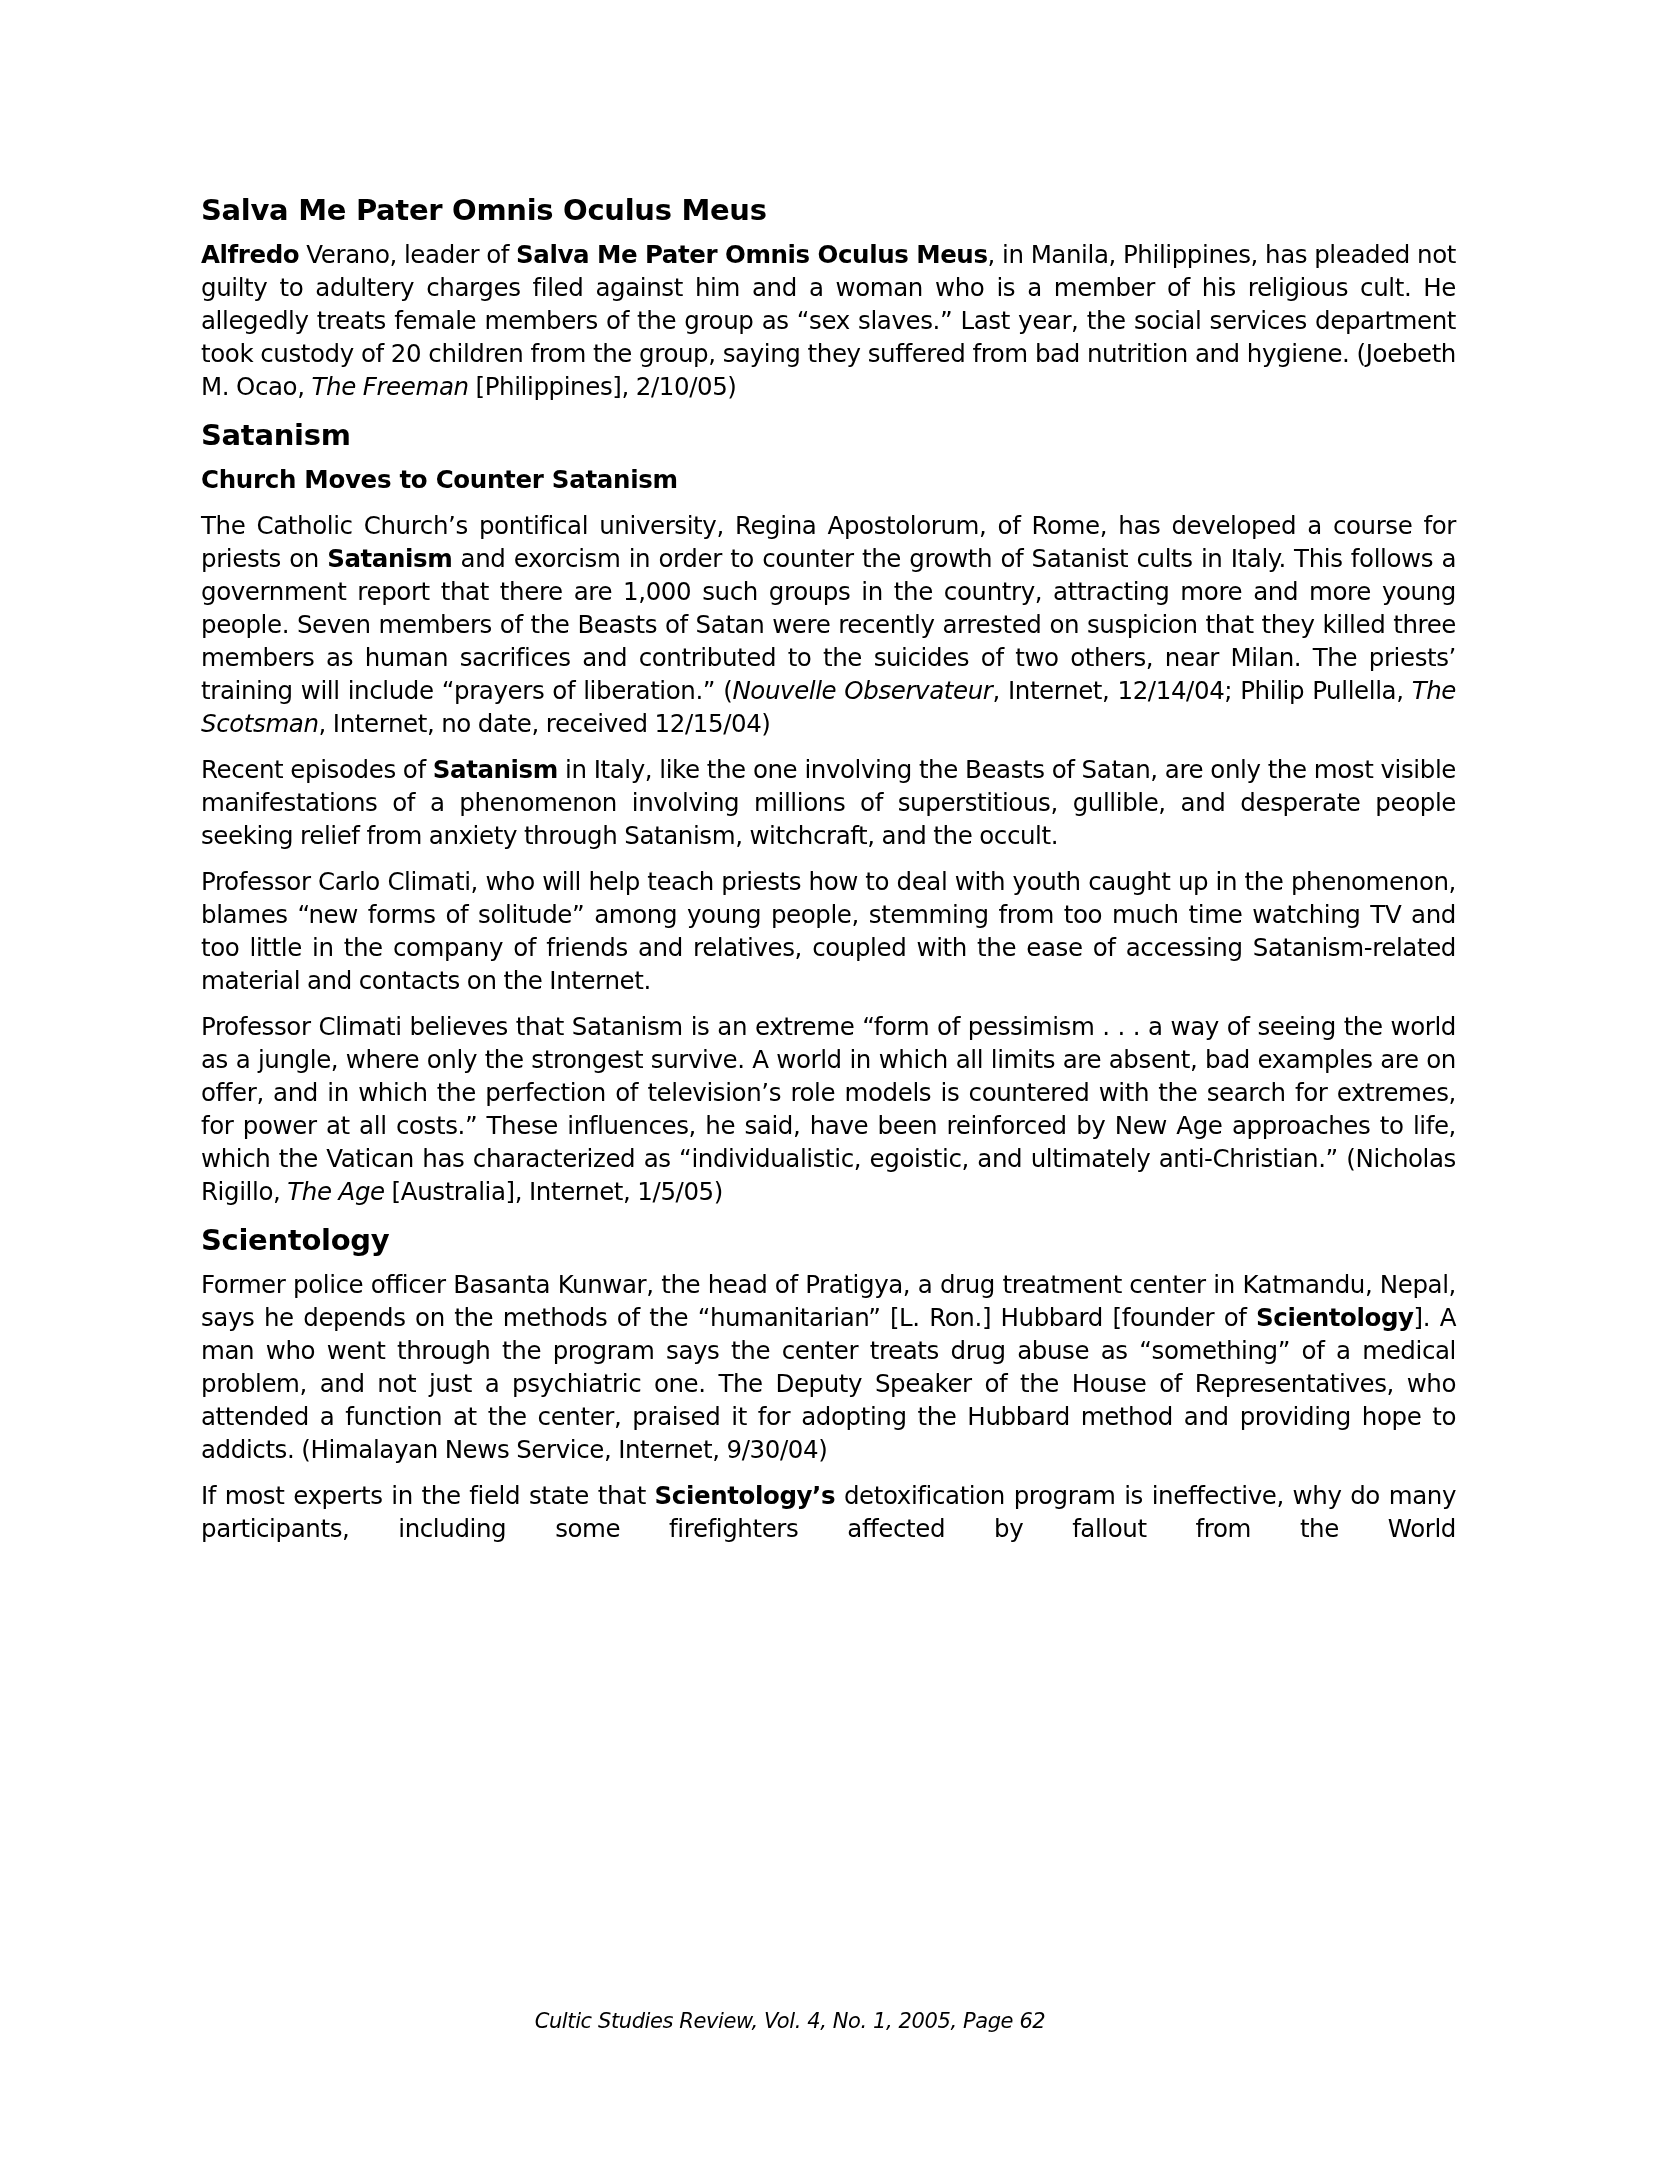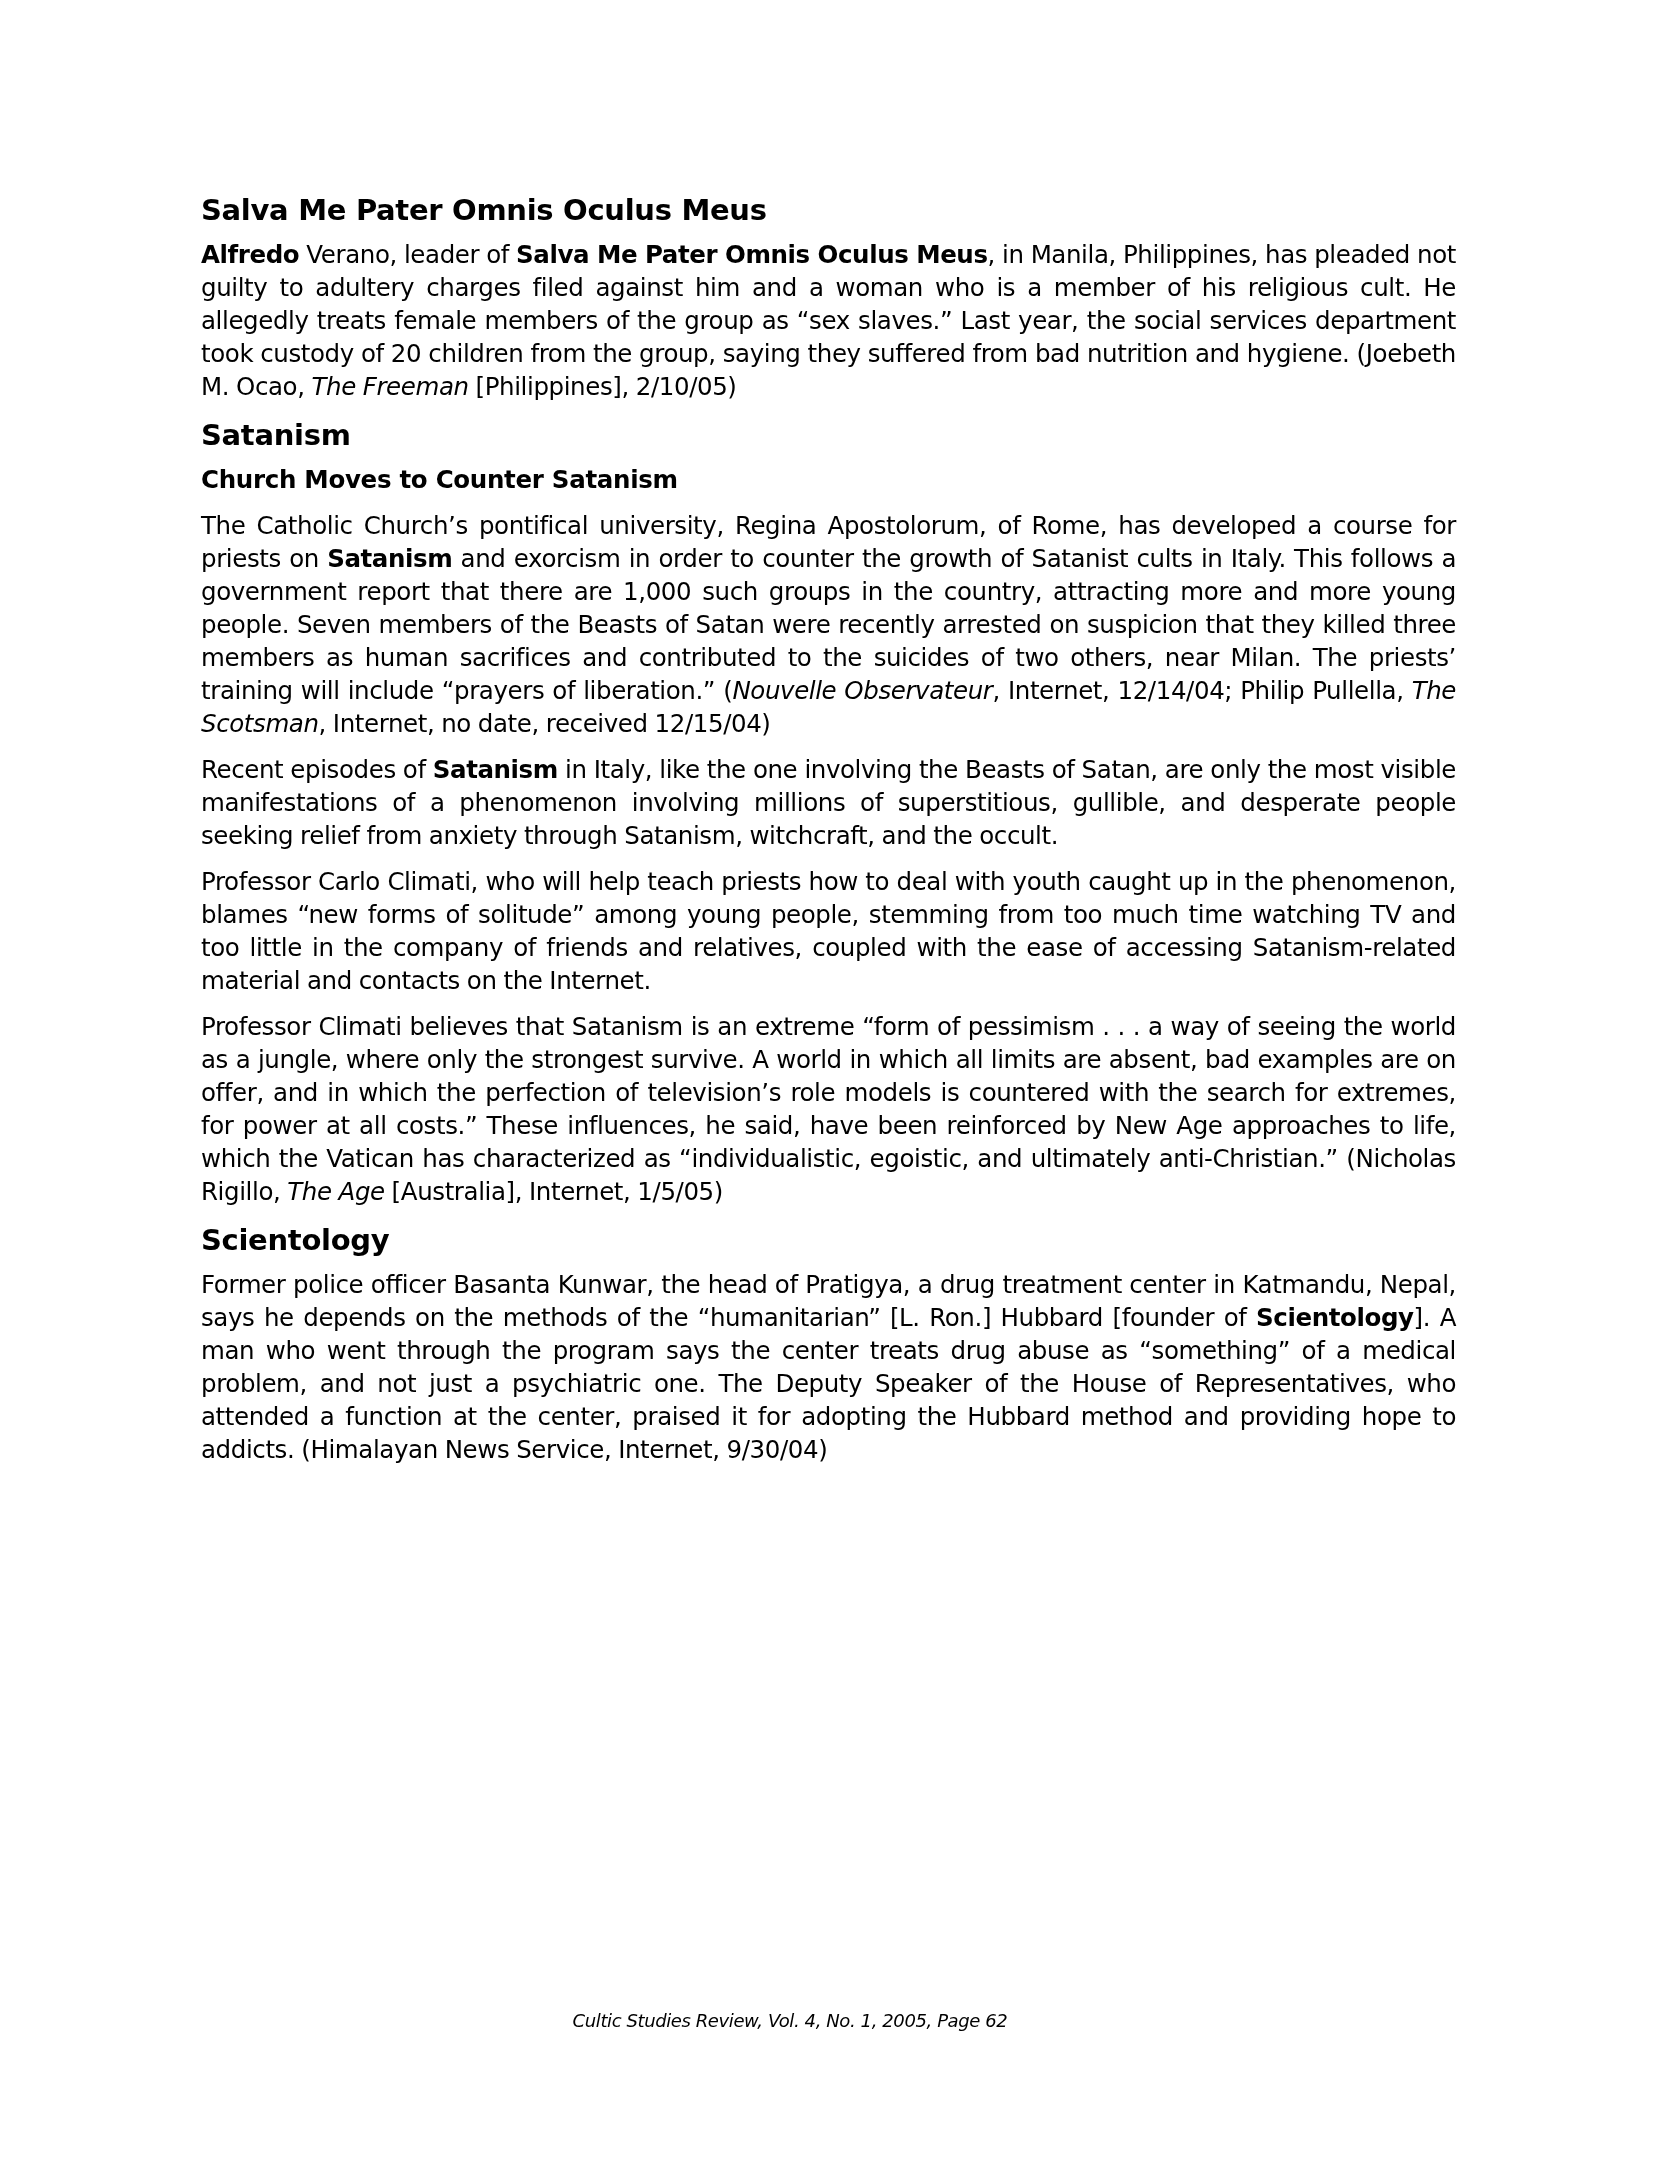--- a/index.html
+++ b/index.html
@@ -44,21 +44,21 @@
     }
     p b { font-weight: bold; }
     .footer {
       position: absolute;
       left: 0;
       width: 1580px;
       top: 2008px;
       text-align: center;
       font-family: "DejaVu Sans", sans-serif;
       font-style: italic;
-      font-size: 18px;
+      font-size: 21px;
       line-height: 26px;
       letter-spacing: -0.4px;
     }
   </style>
 </head>
 <body>
 
 <div class="page">
 
   <section>
@@ -73,18 +73,19 @@
 
     <p><span>Recent episodes of </span><b>Satanism</b><span> in Italy, like the one involving the Beasts of Satan, are only the most visible manifestations of a phenomenon involving millions of superstitious, gullible, and desperate people seeking relief from anxiety through Satanism, witchcraft, and the occult.</span></p>
     <p><span>Professor Carlo Climati, who will help teach priests how to deal with youth caught up in the phenomenon, blames “new forms of solitude” among young people, stemming from too much time watching TV and too little in the company of friends and relatives, coupled with the ease of accessing Satanism-related material and contacts on the Internet.</span></p>
     <p><span>Professor Climati believes that Satanism is an extreme “form of pessimism . . . a way of seeing the world as a jungle, where only the strongest survive. A world in which all limits are absent, bad examples are on offer, and in which the perfection of television’s role models is countered with the search for extremes, for power at all costs.” These influences, he said, have been reinforced by New Age approaches to life, which the Vatican has characterized as “individualistic, egoistic, and ultimately anti-Christian.” (Nicholas Rigillo, </span><i>The Age</i><span> [Australia], Internet, 1/5/05)</span></p>
   </section>
 
   <section>
     <h2>Scientology</h2>
     <p><span>Former police officer Basanta Kunwar, the head of Pratigya, a drug treatment center in Katmandu, Nepal, says he depends on the methods of the “humanitarian” [L. Ron.] Hubbard [founder of </span><b>Scientology</b><span>]. A man who went through the program says the center treats drug abuse as “something” of a medical problem, and not just a psychiatric one. The Deputy Speaker of the House of Representatives, who attended a function at the center, praised it for adopting the Hubbard method and providing hope to addicts. (Himalayan News Service, Internet, 9/30/04)</span></p>
 
+    <p style="text-align-last: justify;"><span>If most experts in the field state that </span><b>Scientology’s</b><span> detoxification program is ineffective, why do many participants, including some firefighters affected by fallout from the World</span></p>
   </section>
 
 </div>
 
 <div class="footer">Cultic Studies Review, Vol. 4, No. 1, 2005, Page 62</div>
 
 
 </body></html>

